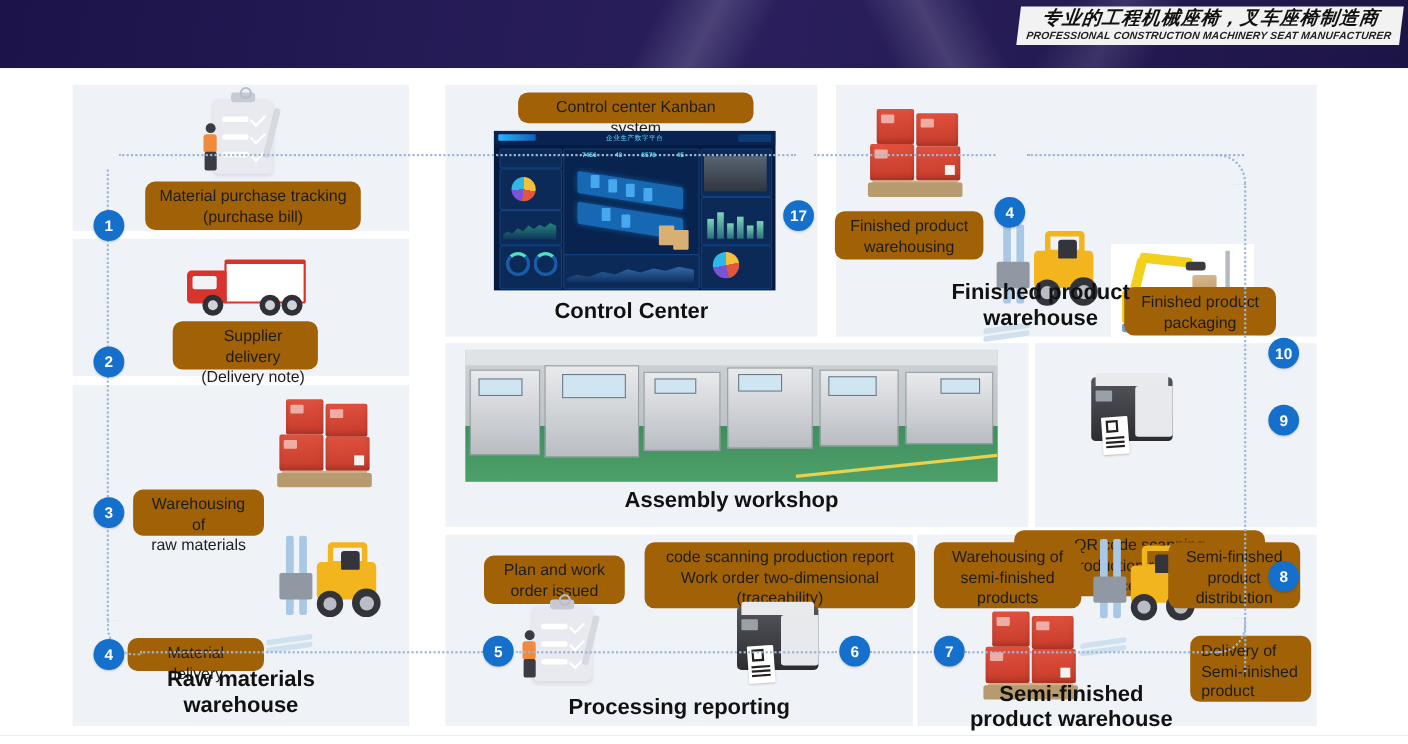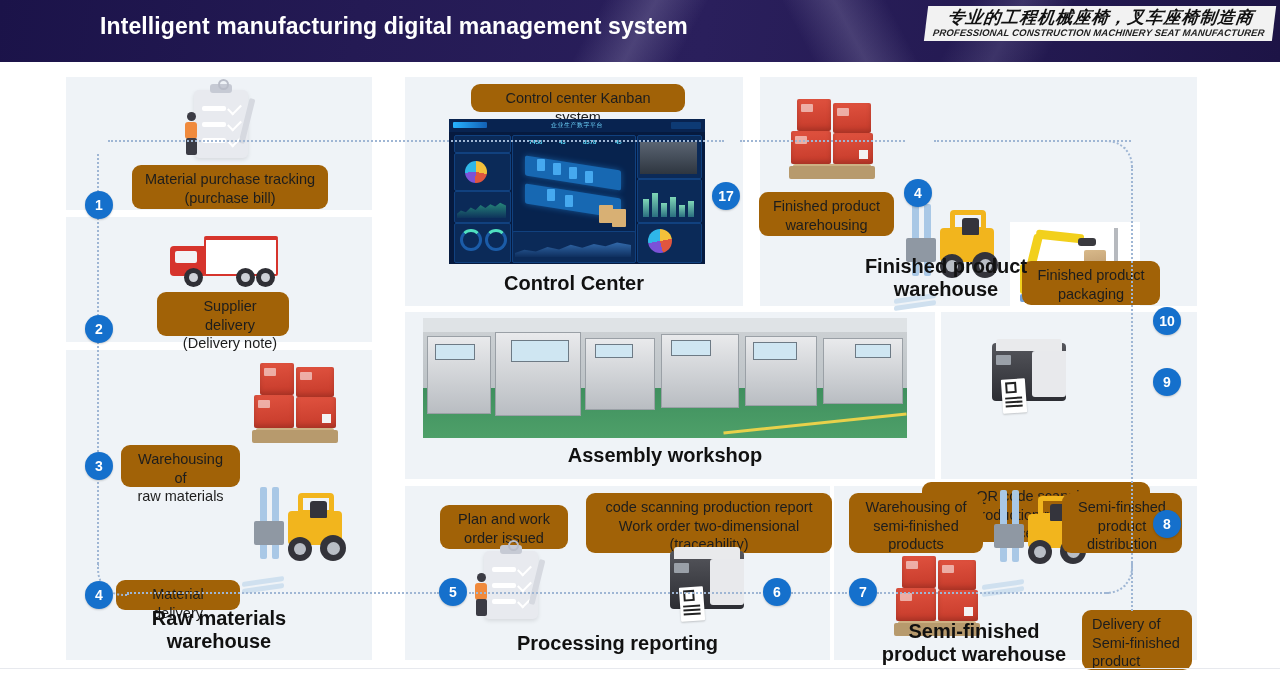--- a/index.html
+++ b/index.html
@@ -180,21 +180,20 @@
   .photo-assembly{position:absolute;background:linear-gradient(180deg,#cfd3d6 0%,#bcc2c6 58%,#3f8f5e 58%,#4ea069 100%);overflow:hidden;}
   .mach{position:absolute;background:linear-gradient(180deg,#e9eaec,#b9bdc2);border:1px solid #9aa0a6;box-sizing:border-box;}
   .mach-scr{position:absolute;background:#cfe6f2;border:1px solid #6d7a85;box-sizing:border-box;}
   .ceil{position:absolute;background:#dfe3e6;}
   .floor-line{position:absolute;height:3px;background:#e8d14b;}
 </style>
 </head>
 <body>
 
 <div class="header">
-  <div class="header-title">Intelligent manufacturing digital management system</div>
   <div class="tagline">
     <div class="tagline-cn">专业的工程机械座椅，叉车座椅制造商</div>
     <div class="tagline-en">PROFESSIONAL CONSTRUCTION MACHINERY SEAT MANUFACTURER</div>
   </div>
 </div>
 
 <div class="stage">
 
   <div class="panel" style="left:66px;top:15px;width:306px;height:133px;"></div>
   <div class="panel" style="left:66px;top:155px;width:306px;height:125px;"></div>
@@ -586,21 +585,21 @@
     <div class="box-r" style="left:48px;top:38px;width:40px;height:31px;">
       <div class="box-qr"></div>
     </div>
     <div class="pal-base2"></div>
     <div class="pal-base"></div>
   </div>
   <div class="badge" style="left:849px;top:516px;">
     <span>7</span>
   </div>
 
-  <div class="pill" style="left:1082px;top:516px;width:110px;height:60px;justify-content:flex-start;text-align:left;margin-top:32px;">
+  <div class="pill" style="left:1082px;top:516px;width:110px;height:60px;justify-content:flex-start;text-align:left;">
     <div>
       <div>Delivery of</div>
       <div>Semi-finished</div>
       <div>product</div>
     </div>
   </div>
 
   <div class="caption" style="left:834px;top:558px;width:280px;">
     <div>Semi-finished</div>
     <div>product warehouse</div>

